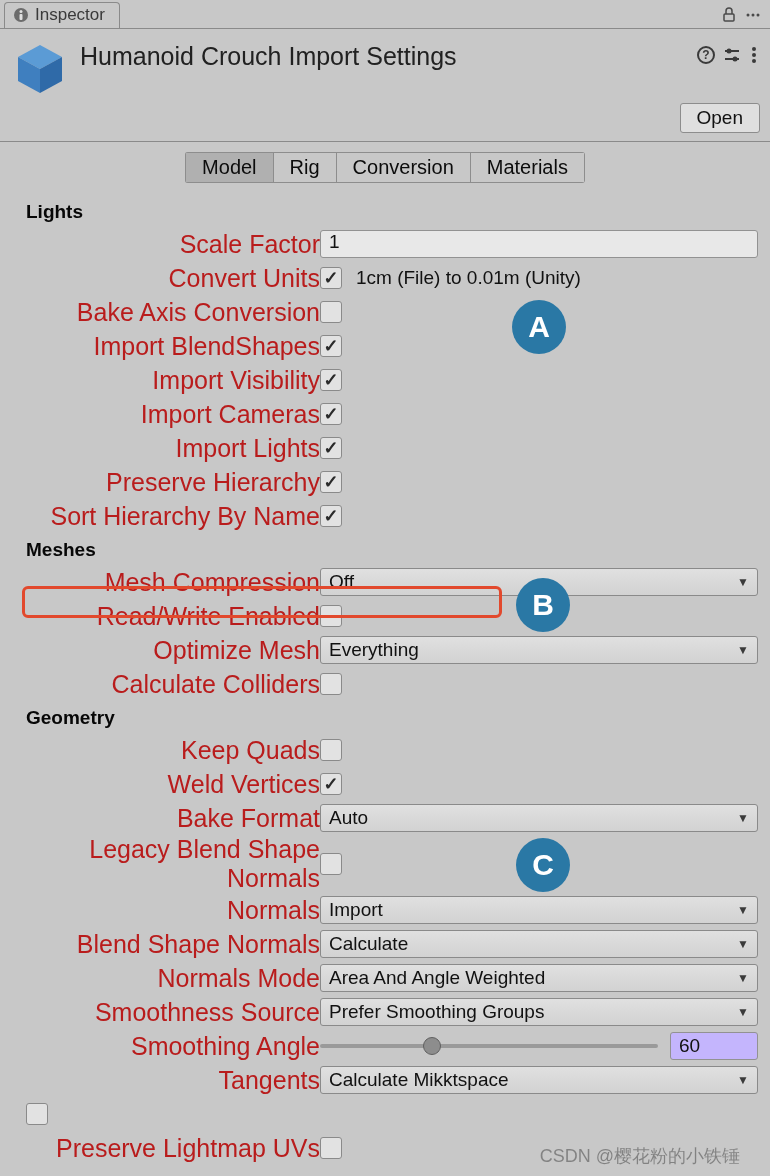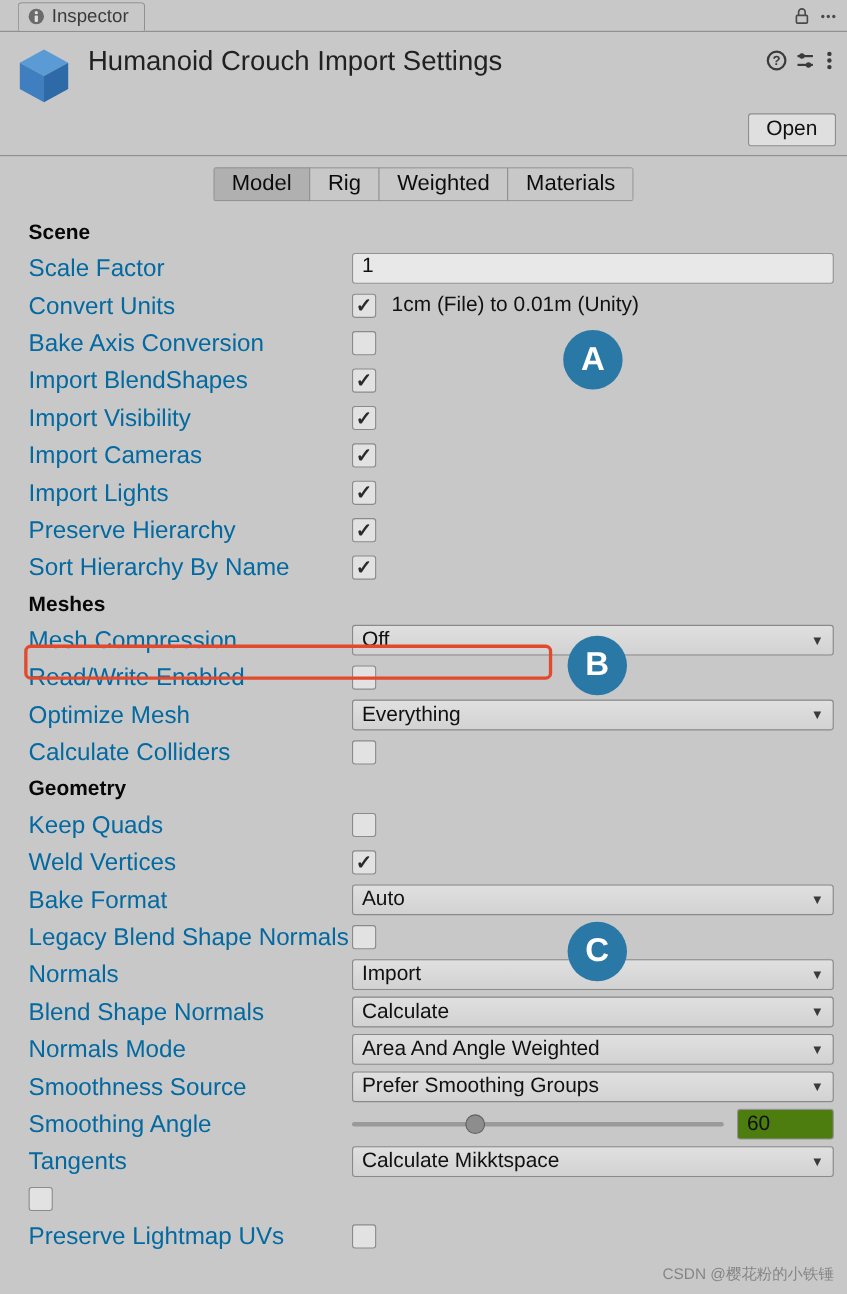--- a/index.html
+++ b/index.html
@@ -23,21 +23,20 @@
 .tab {
   display: inline-flex;
   align-items: center;
   background: #c8c8c8;
   border: 1px solid #8a8a8a;
   border-bottom: none;
   border-radius: 4px 4px 0 0;
   padding: 2px 14px 3px 8px;
   font-size: 17px;
   color: #3a3a3a;
-  margin-left: 12px;
 }
 .tab .tab-icon { margin-right: 6px; }
 .header-actions {
   margin-left: auto;
   display: flex;
   gap: 6px;
   padding-right: 4px;
 }
 .top-row {
   display: flex;
@@ -91,22 +90,23 @@
 }
 .row {
   display: flex;
   align-items: center;
   min-height: 34px;
   position: relative;
 }
 .label {
   width: 294px;
   flex: 0 0 294px;
-  font-size: 22px;
-  color: #0369a1;
+  font-size: 25px;
+  color: #b91c1c;
+  text-align: right;
 }
 .ctrl { flex: 1; display: flex; align-items: center; gap: 14px; }
 .input-text {
   flex: 1;
   height: 28px;
   background: #e8e8e8;
   border: 1px solid #929292;
   border-radius: 3px;
   padding: 0 8px;
   font-size: 19px;
@@ -165,21 +165,21 @@
   top: 50%;
   transform: translate(-50%,-50%);
   width: 18px; height: 18px;
   background: #8d8d8d;
   border: 1px solid #606060;
   border-radius: 50%;
 }
 .num-input {
   width: 88px;
   height: 28px;
-  background: #4d7c0f;
+  background: #c4b5fd;
   border: 1px solid #929292;
   border-radius: 3px;
   padding: 0 8px;
   font-size: 19px;
   color: #111;
   display: flex; align-items: center;
 }
 .highlight-box {
   position: absolute;
   border: 3px solid #e2492d;
@@ -192,23 +192,23 @@
   border-radius: 50%;
   background: #2a78a5;
   color: #fff;
   font-weight: bold;
   font-size: 30px;
   display: flex; align-items: center; justify-content: center;
   pointer-events: none;
 }
 .footer-watermark {
   position: absolute;
-  right: 12px;
+  right: 30px;
   bottom: 8px;
-  font-size: 14px;
+  font-size: 18px;
   color: rgba(0,0,0,0.35);
 }
 .icon-svg { display: block; }
 </style>
 </head>
 <body>
 
 <div class="tab-header">
   <div class="tab">
     <span class="tab-icon">
@@ -273,28 +273,28 @@
 
 <div class="open-row">
   <button class="btn">Open</button>
 </div>
 <div class="hr"></div>
 
 <div class="tabs-row">
   <div class="tabgroup">
     <div class="t active">Model</div>
     <div class="t">Rig</div>
-    <div class="t">Weighted</div>
+    <div class="t">Conversion</div>
     <div class="t">Materials</div>
   </div>
 </div>
 
 <div class="body">
 
-  <div class="section-head">Scene</div>
+  <div class="section-head">Lights</div>
 
   <div class="row">
     <div class="label">Scale Factor</div>
     <div class="ctrl">
         <div class="input-text">1</div>
       </div>
   </div>
 
   <div class="row">
     <div class="label">Convert Units</div>

